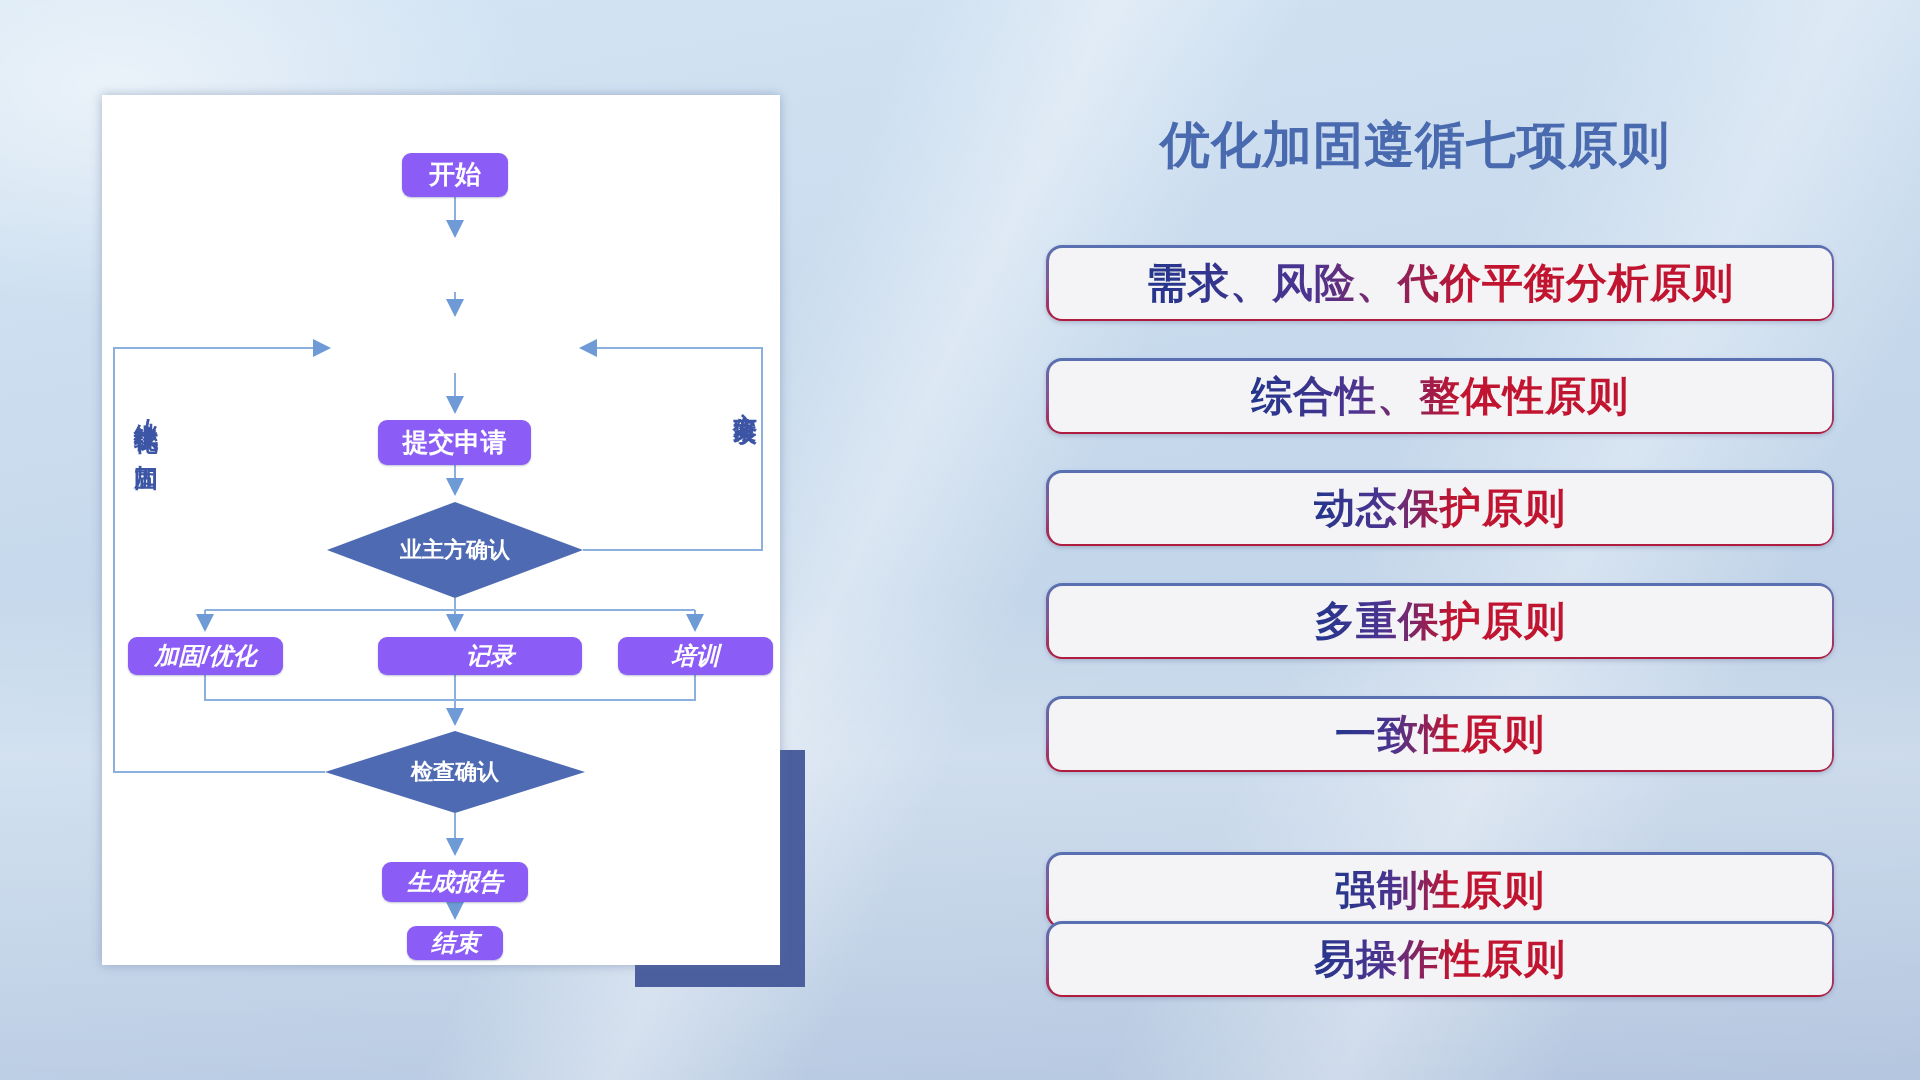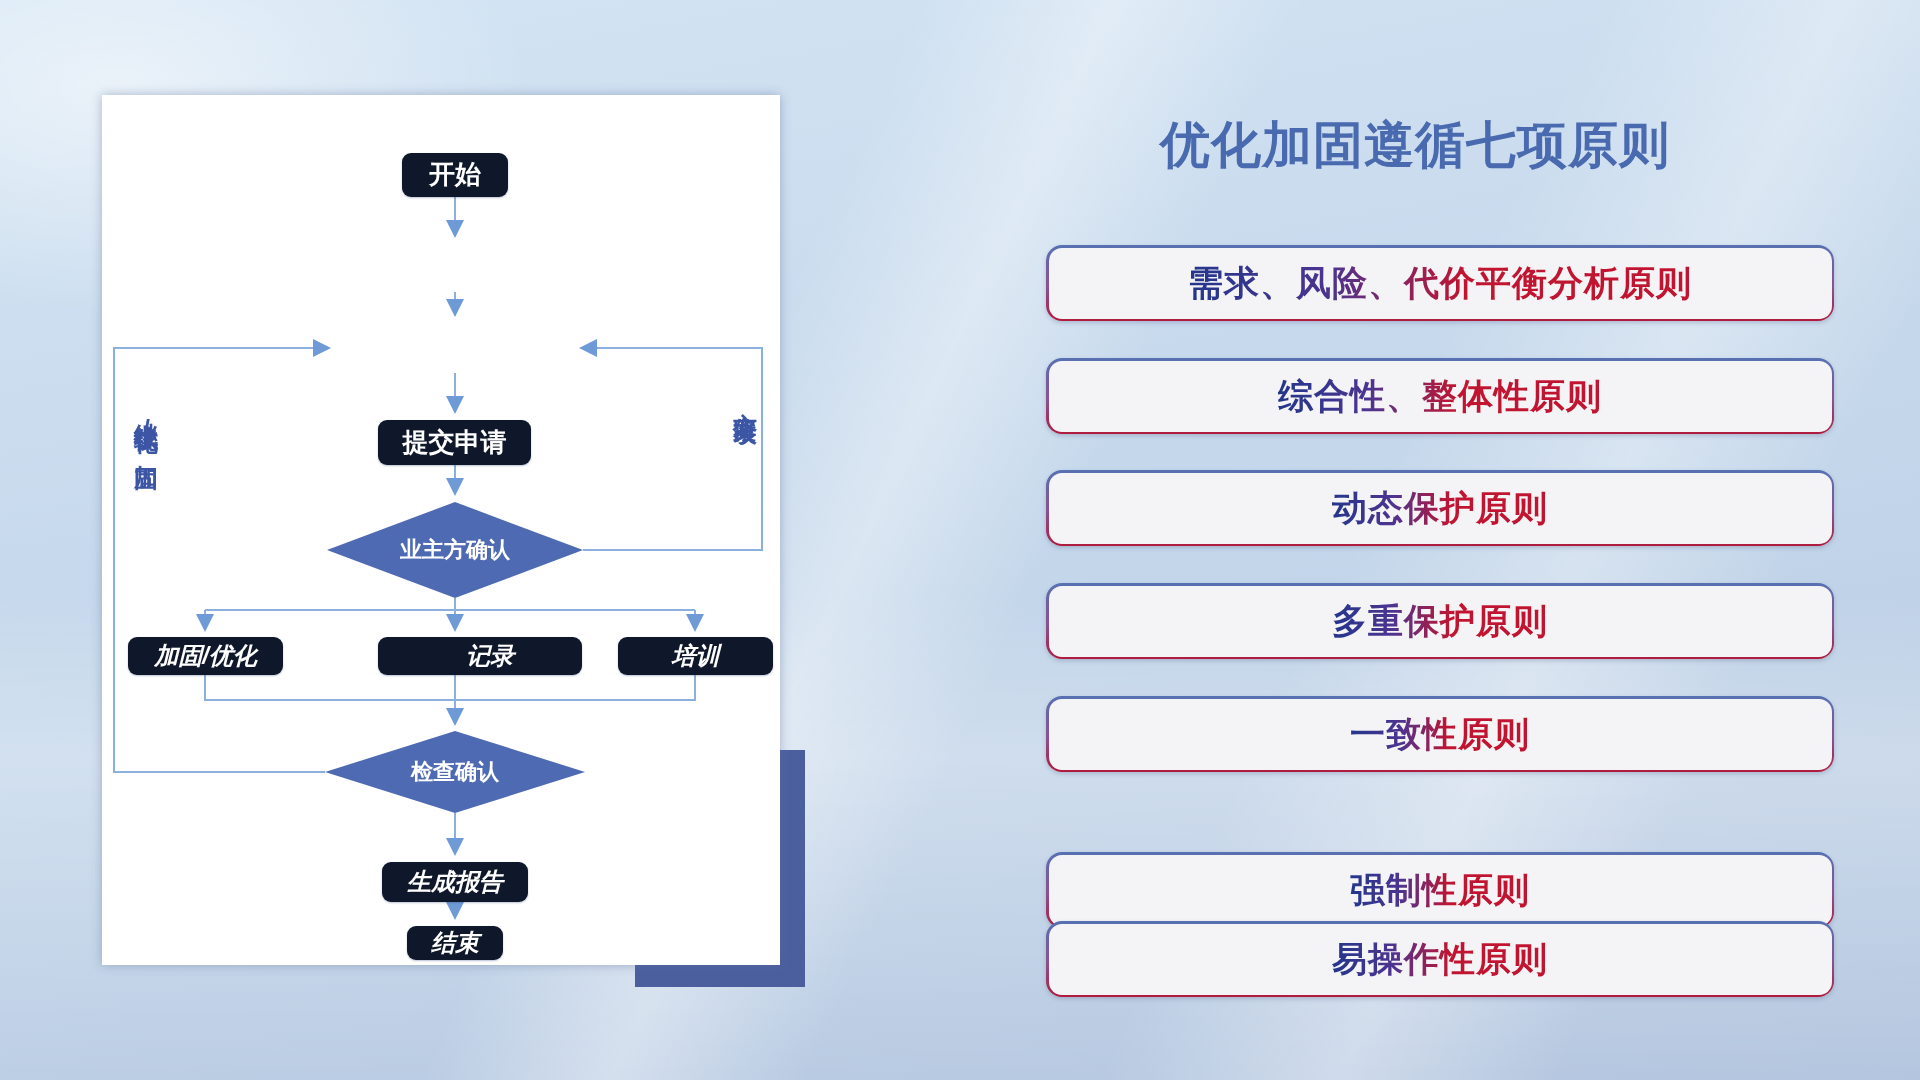--- a/index.html
+++ b/index.html
@@ -26,21 +26,21 @@
     background:#4b5f9f;z-index:1;
   }
   .card{
     position:absolute;left:102px;top:95px;width:678px;height:870px;
     background:#ffffff;z-index:2;
     box-shadow:0 0 10px rgba(90,110,150,.45);
   }
   .connectors{position:absolute;inset:0;width:678px;height:870px;}
   .node{
     position:absolute;display:flex;align-items:center;justify-content:center;
-    background:#0f172a;color:#ffffff;font-weight:bold;
+    background:#8b5cf6;color:#ffffff;font-weight:bold;
     border-radius:9px;text-align:center;line-height:1.05;
     box-shadow:0 1px 2px rgba(60,80,130,.35);
   }
   .node.fs26{font-size:26px;}
   .node.fs24{font-size:24px;font-style:italic;}
   .diamond{
     position:absolute;display:flex;align-items:center;justify-content:center;
     background:#4e6ab2;color:#ffffff;font-weight:bold;font-size:22px;
     clip-path:polygon(50% 0,100% 50%,50% 100%,0 50%);
     text-align:center;border-radius:0;box-shadow:none;
@@ -58,21 +58,21 @@
     position:absolute;left:1046px;width:788px;height:76px;
     border-radius:16px;padding:2.5px;box-sizing:border-box;
     background:linear-gradient(180deg,#5671b2 0%,#8a5190 55%,#b01a3c 100%);
     box-shadow:0 2px 4px rgba(90,100,140,.30);
   }
   .pill-inner{
     width:100%;height:100%;border-radius:13px;background:#f4f4f6;
     display:flex;align-items:center;justify-content:center;
   }
   .grad-text{
-    font-size:35px;font-weight:bold;letter-spacing:1px;
+    font-size:41px;font-weight:bold;letter-spacing:1px;
     background:linear-gradient(90deg,#24368c 0%,#4c3490 28%,#c11430 55%,#c11430 100%);
     -webkit-background-clip:text;background-clip:text;
     color:transparent;
   }
 </style>
 </head>
 <body>
 
 <div class="bg"></div>
 <div class="bg-streaks"></div>

